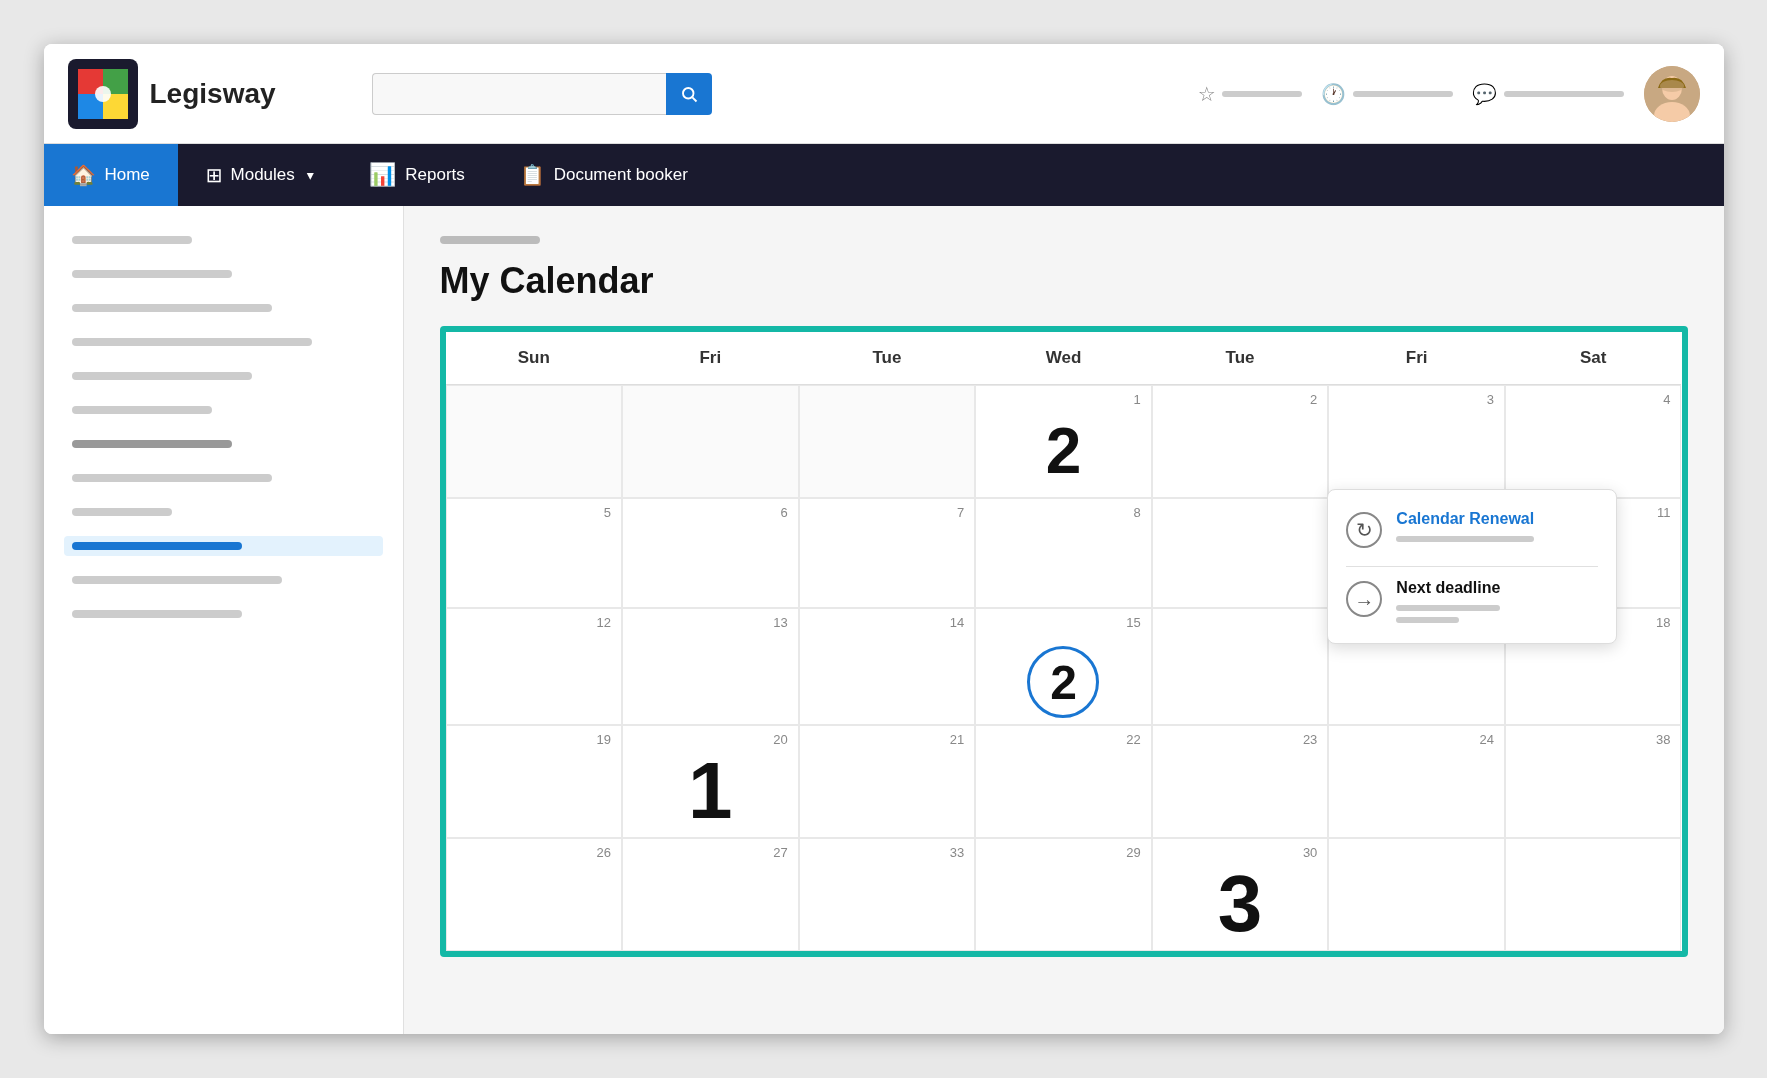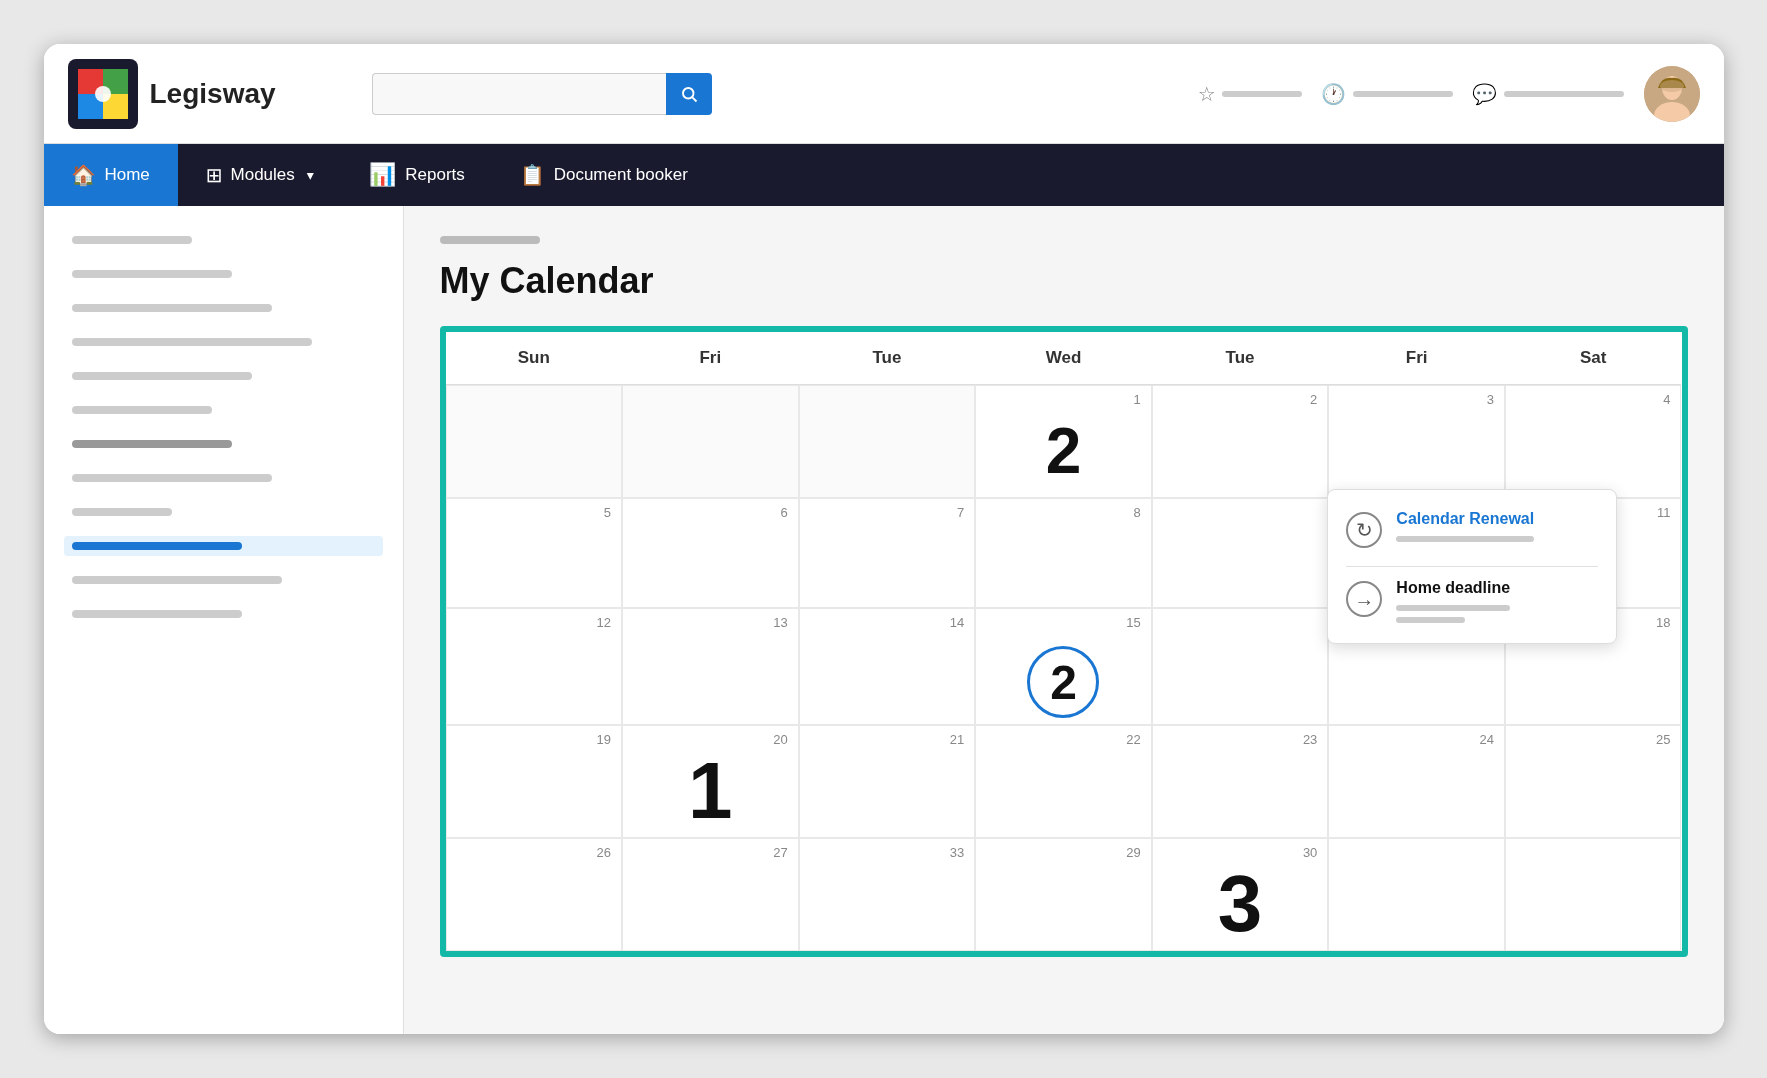--- a/index.html
+++ b/index.html
@@ -2,21 +2,21 @@
 <html><head>
   <meta charset="utf-8">
   <style>
     * { box-sizing: border-box; margin: 0; padding: 0; }
     body { font-family: Arial, sans-serif; background: #e8e8e8; width: 1767px; height: 1078px; overflow: hidden; display: flex; align-items: center; justify-content: center; }
 
     .browser-frame {
       width: 1680px;
       height: 990px;
       background: #fff;
-      border-radius: 16px;
+      border-radius: 8px;
       box-shadow: 0 4px 20px rgba(0,0,0,0.3);
       overflow: hidden;
       display: flex;
       flex-direction: column;
     }
 
     
     .top-bar {
       background: #fff;
       height: 100px;
@@ -489,21 +489,21 @@
                 <div class="tooltip-icon" style="color:#555;border:2px solid #888;border-radius:50%;">↻</div>
                 <div class="tooltip-content">
                   <a class="tooltip-title-link">Calendar Renewal</a>
                   <div class="tooltip-line"></div>
                 </div>
               </div>
               <hr class="tooltip-divider">
               <div class="tooltip-item">
                 <div class="tooltip-icon" style="color:#555;border:2px solid #888;border-radius:50%;">→</div>
                 <div class="tooltip-content">
-                  <span class="tooltip-title-dark">Home deadline</span>
+                  <span class="tooltip-title-dark">Next deadline</span>
                   <div class="tooltip-line"></div>
                   <div class="tooltip-line-sm"></div>
                 </div>
               </div>
             </div>
           </div>
           <div class="cal-cell empty">
           </div>
           <div class="cal-cell">
             <span class="cal-date">11</span>
@@ -549,21 +549,21 @@
           <div class="cal-cell">
             <span class="cal-date">22</span>
           </div>
           <div class="cal-cell">
             <span class="cal-date">23</span>
           </div>
           <div class="cal-cell">
             <span class="cal-date">24</span>
           </div>
           <div class="cal-cell">
-            <span class="cal-date">25</span>
+            <span class="cal-date">38</span>
           </div>
         </div>
 
         <div class="calendar-grid">
           <div class="cal-cell">
             <span class="cal-date">26</span>
           </div>
           <div class="cal-cell">
             <span class="cal-date">27</span>
           </div>

